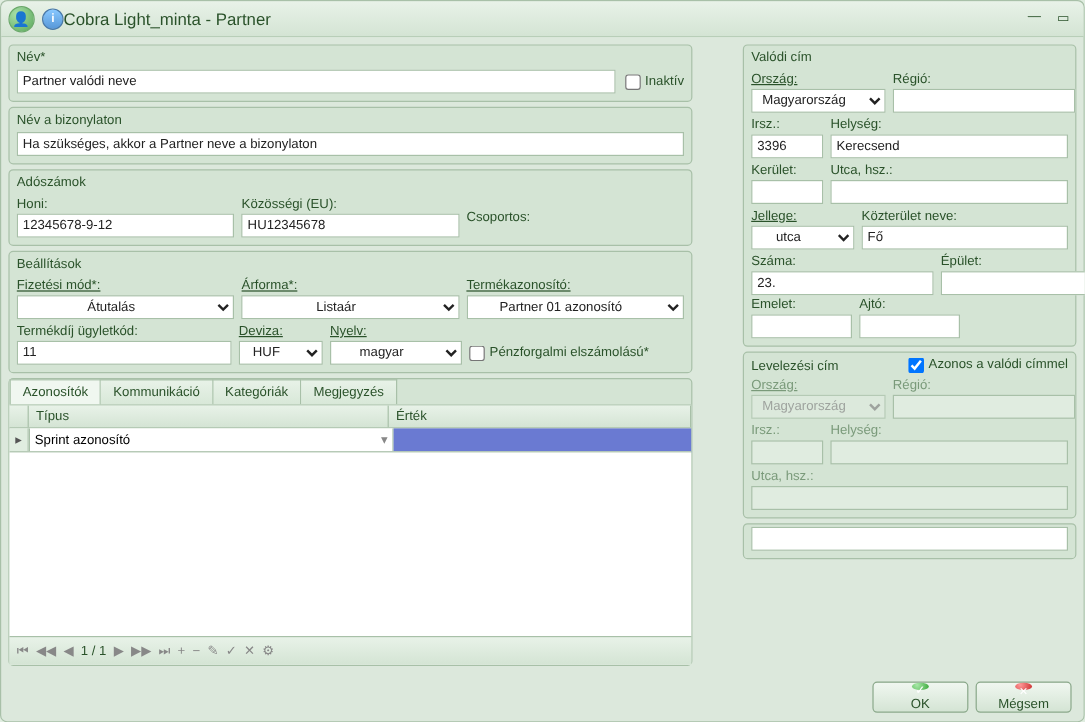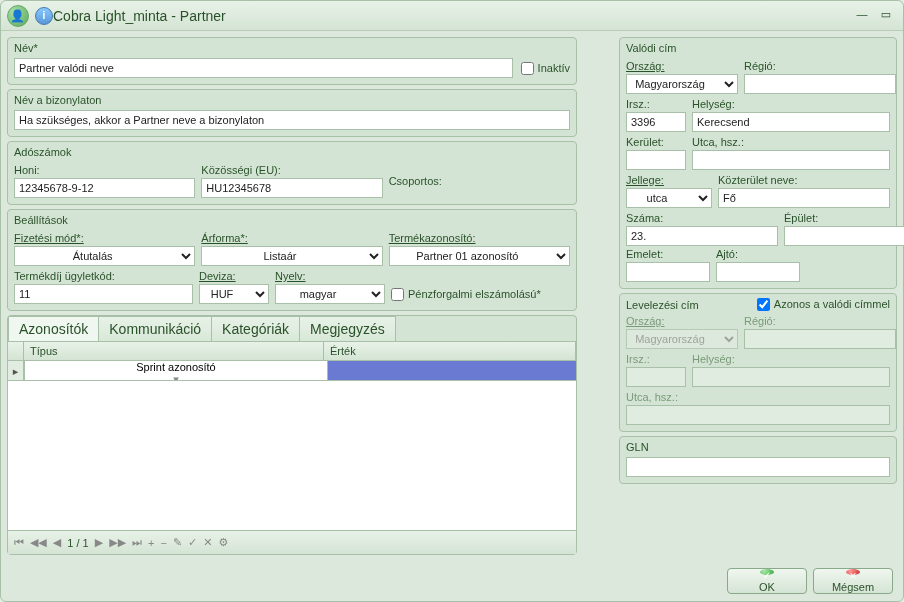--- a/index.html
+++ b/index.html
@@ -21,29 +21,29 @@
 .field label, .lbl { font-size: 11px; color: #2a522a; }
 .link-lbl { color: #1a4aaa; text-decoration: underline; cursor: pointer; }
 input[type=text], select { height: 20px; border: 1px solid #a8c0a8; background: #fff; padding: 0 4px; font-size: 11px; color: #222; }
 select { padding-right: 16px; text-align: center; }
 .yellow { background: #ffffdd; }
 .name-row { display: flex; align-items: center; gap: 8px; }
 .name-row input { flex: 1; }
 .chk { display: flex; align-items: flex-start; gap: 4px; font-size: 11px; color: #2a522a; }
 .tabs { border: 1px solid #a8c0a8; border-radius: 4px; background: #d4e4d4; flex: 1; display: flex; flex-direction: column; }
 .tabstrip { display: flex; }
-.tab { padding: 4px 10px; border: 1px solid #a8c0a8; border-bottom: none; background: linear-gradient(#e8f2e8,#d8e8d8); cursor: pointer; font-size: 14px; color: #2a522a; }
+.tab { padding: 4px 10px; border: 1px solid #a8c0a8; border-bottom: none; background: linear-gradient(#e8f2e8,#d8e8d8); cursor: pointer; font-size: 11px; color: #2a522a; }
 .tab + .tab { border-left: none; }
 .tab.active { background: #f0f7f0; font-weight: normal; border-bottom: 1px solid #f0f7f0; margin-bottom: -1px; }
 .tabbody { flex: 1; border-top: 1px solid #a8c0a8; background: #f0f7f0; display: flex; flex-direction: column; }
 .gridhead { display: flex; background: linear-gradient(#e8f2e8,#d4e4d4); border-bottom: 1px solid #a8c0a8; }
 .gridhead div { padding: 3px 6px; border-right: 1px solid #a8c0a8; color: #2a522a; }
 .gridrow { display: flex; align-items: center; }
 .gridrow .rh { width: 16px; text-align: center; color: #555; background: #e0ede0; border-right: 1px solid #a8c0a8; border-bottom: 1px solid #a8c0a8; height: 20px; line-height: 20px; }
-.cell-type { width: 304px; height: 20px; border: 1px solid #a8c0a8; border-top: none; background: #fff; display: flex; align-items: center; padding: 0 4px; justify-content: space-between; flex-direction: column; }
+.cell-type { width: 304px; height: 20px; border: 1px solid #a8c0a8; border-top: none; background: #fff; display: flex; align-items: center; padding: 0 4px; justify-content: space-between; }
 .cell-val { flex: 1; height: 20px; background: #6a7ad2; border-bottom: 1px solid #6a7ad2; }
 .gridfill { flex: 1; background: #fff; border-top: 1px solid #a8c0a8; margin-top: -1px; }
 .pager { height: 24px; background: linear-gradient(#e8f2e8,#d4e4d4); border-top: 1px solid #a8c0a8; display: flex; align-items: center; padding: 0 6px; gap: 6px; color: #555; }
 .pager span { cursor: pointer; color: #888; }
 .footer { height: 40px; display: flex; justify-content: flex-end; align-items: center; padding: 0 10px; gap: 6px; }
 .btn { height: 26px; min-width: 80px; border: 1px solid #8aa88a; border-radius: 4px; background: linear-gradient(#f0f7f0,#d4e4d4); display: flex; align-items: center; gap: 6px; cursor: pointer; color: #2a522a; font-size: 11px; flex-direction: column; }
 .ok-ic { width: 14px; height: 14px; border-radius: 50%; background: radial-gradient(circle at 30% 30%, #a8e8a8, #3aa83a); position: relative; }
 .ok-ic::after { content: "✓"; position: absolute; inset: 0; color: #fff; font-size: 10px; text-align: center; line-height: 14px; }
 .no-ic { width: 14px; height: 14px; border-radius: 50%; background: radial-gradient(circle at 30% 30%, #ff9898, #cc3030); position: relative; }
 .no-ic::after { content: "✕"; position: absolute; inset: 0; color: #fff; font-size: 9px; text-align: center; line-height: 14px; }
@@ -275,21 +275,20 @@
         </div>
         <div class="row">
           <div class="field">
             <label>Utca, hsz.:</label>
             <input type="text" disabled="" style="">
           </div>
         </div>
       </div>
 
       <div class="group">
-        <div class="group-title">GLN</div>
         <input type="text" style="width: 100%;" value="">
       </div>
     </div>
   </div>
 
   <div class="footer">
     <div class="btn">
       <span class="ok-ic"></span>
       <span>OK</span>
     </div>

